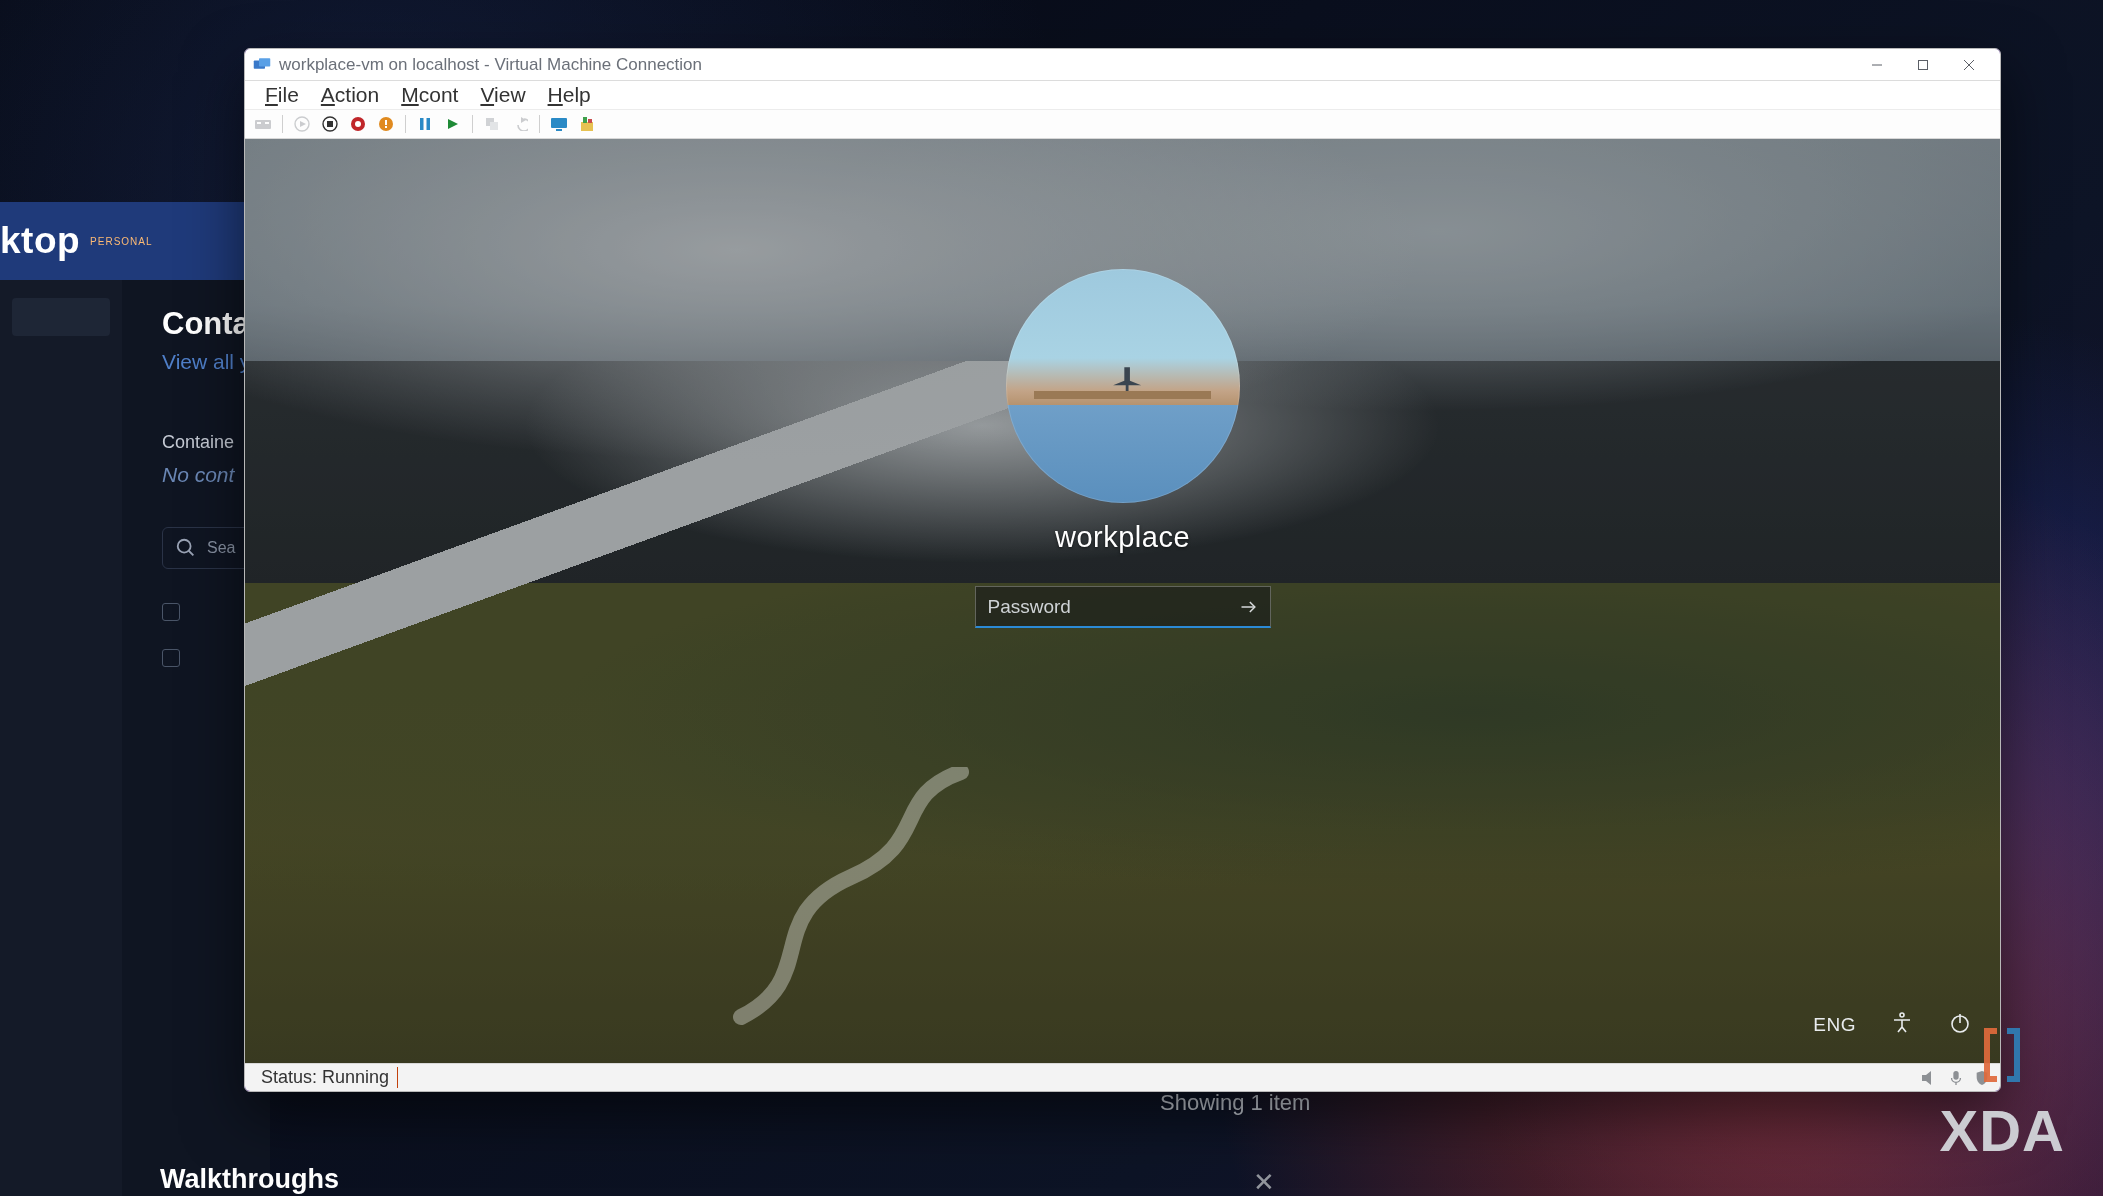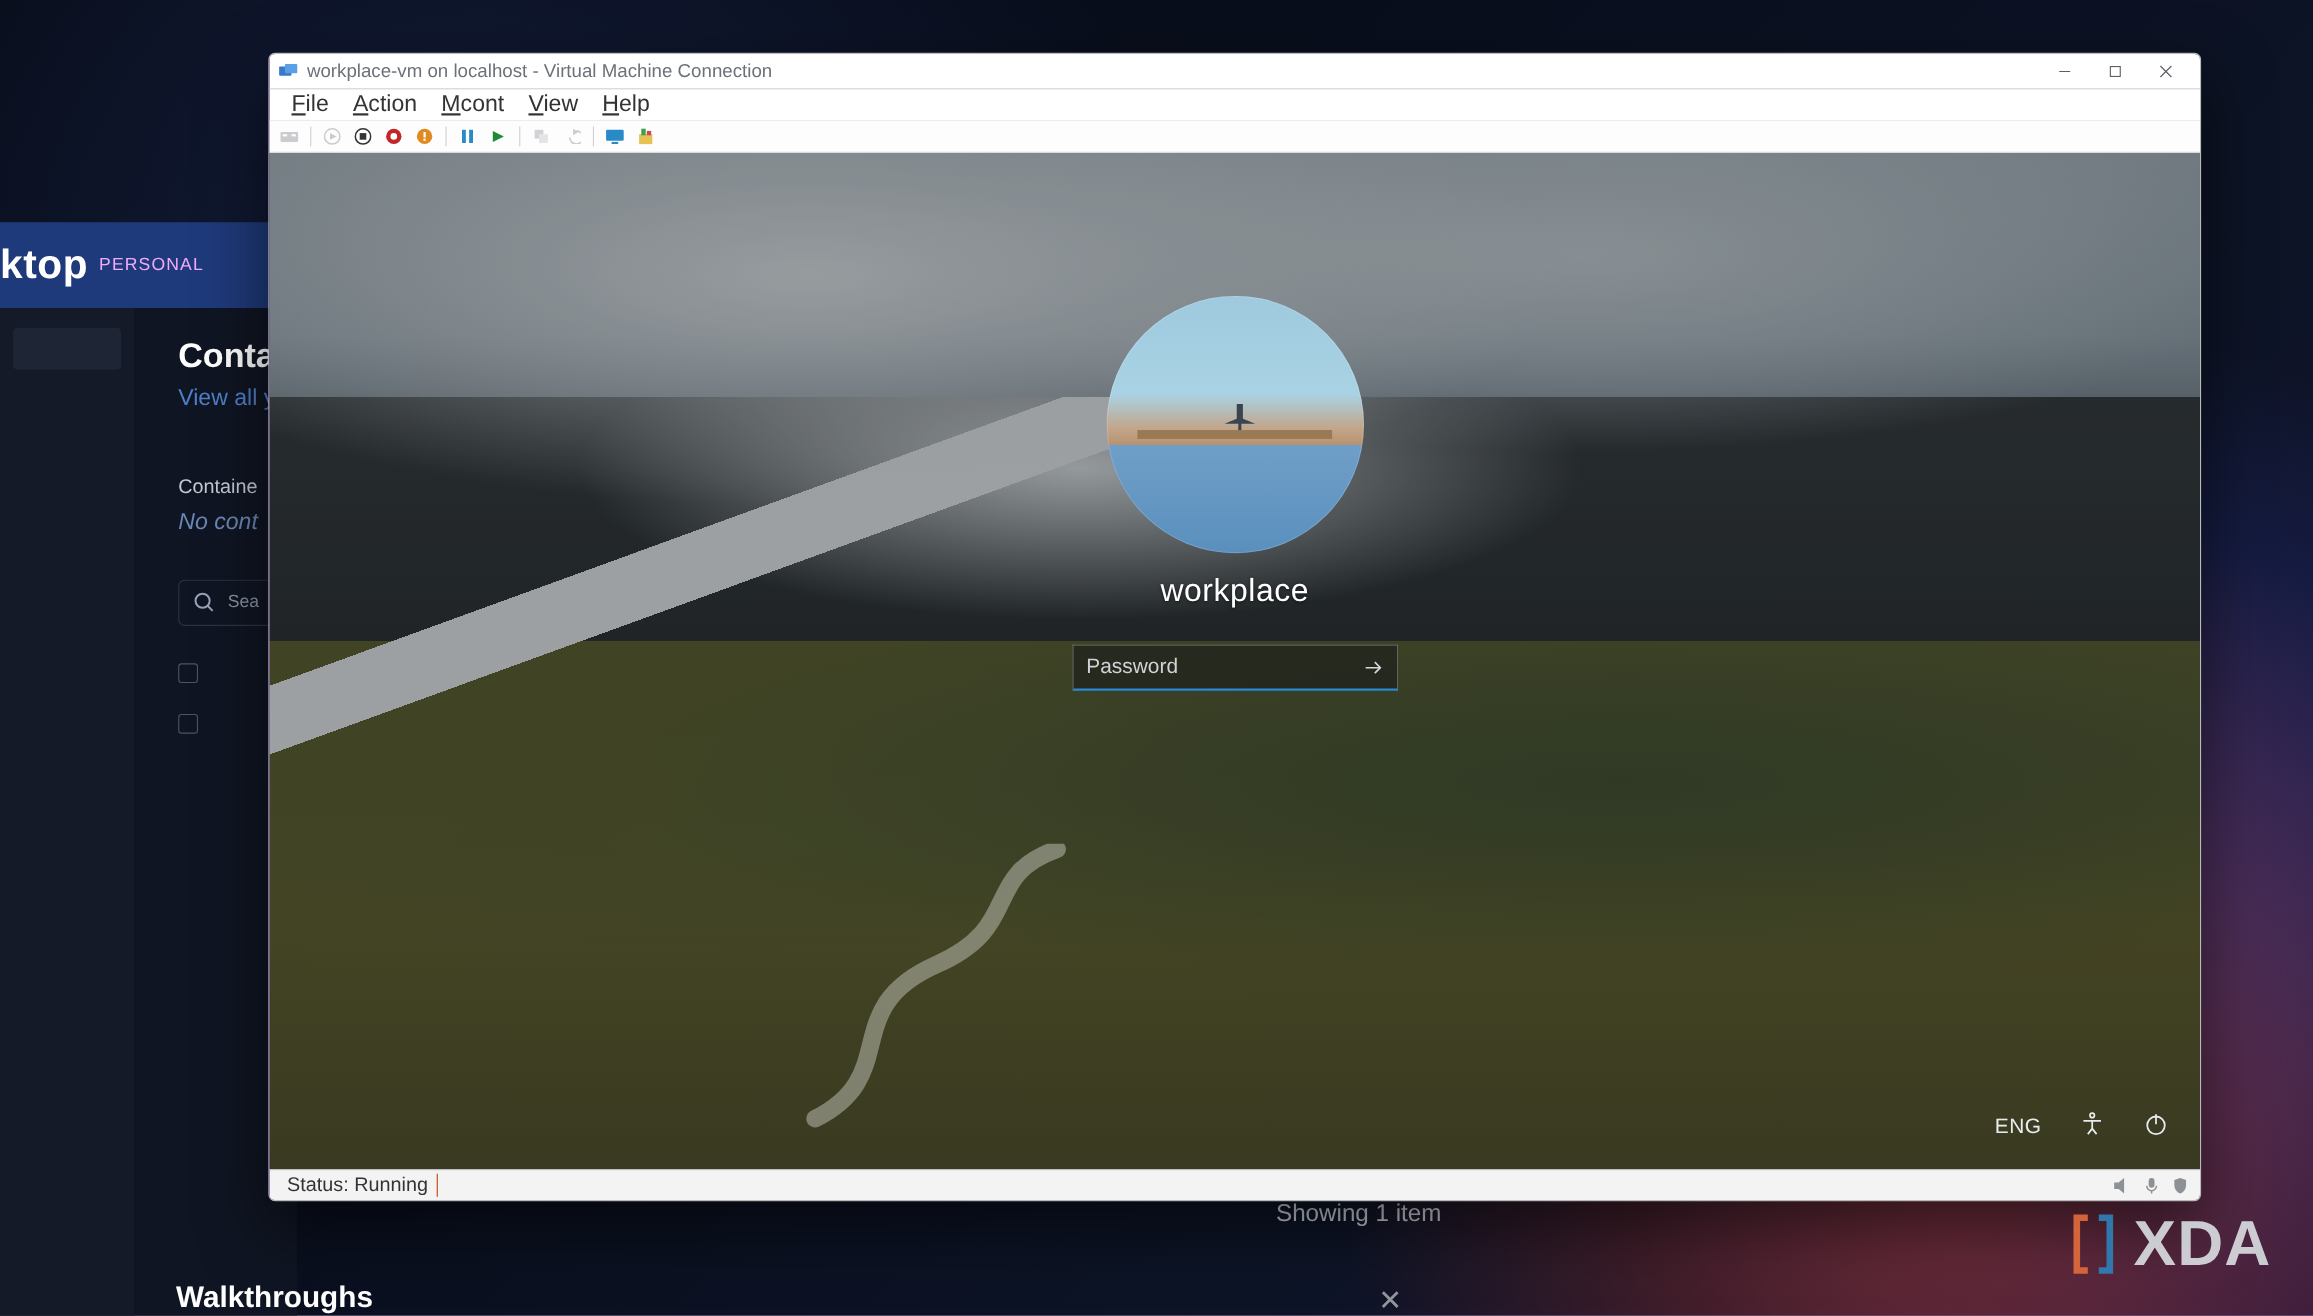--- a/index.html
+++ b/index.html
@@ -15,21 +15,21 @@
   position: relative;
 }
 
 
 .bg-window {
   position: absolute; left: 0; top: 202px; width: 270px; height: 1000px;
   background: #0f1522; color: #c9d2e2;
 }
 .bg-titlebar { height: 78px; background: #1f3a7a; display: flex; align-items: center; padding-left: 0; }
 .bg-titlebar .logo-text { color: #fff; font-size: 37px; font-weight: 700; letter-spacing: .5px; }
-.bg-titlebar .badge { color: #f0abfc; font-size: 16px; margin-left: 10px; letter-spacing: 1px; }
+.bg-titlebar .badge { color: #fdba74; font-size: 10px; margin-left: 10px; letter-spacing: 1px; }
 .bg-sidecol { position: absolute; left: 0; top: 78px; width: 122px; height: 100%; background: #141a28; }
 .bg-sidecol .sel { margin: 18px 12px 0 12px; height: 38px; background: #1e2636; border-radius: 4px; }
 .bg-main { position: absolute; left: 122px; top: 78px; right: 0; padding: 26px 0 0 40px; }
 .bg-h { color: #fff; font-size: 31px; font-weight: 600; }
 .bg-link { color: #4f7fc9; font-size: 21px; margin-top: 8px; }
 .bg-sub { color: #c5cad4; font-size: 18px; margin-top: 58px; font-weight: 500; }
 .bg-msg { color: #6a87b5; font-size: 21px; margin-top: 10px; font-style: italic; }
 .bg-search { margin-top: 40px; height: 42px; border: 1px solid #2a3347; border-radius: 6px; display: flex; align-items: center; padding: 0 12px; color: #8892a3; width: 170px; }
 .bg-search svg { width: 22px; height: 22px; stroke: #9aa3b5; fill: none; stroke-width: 2; margin-right: 10px; }
 .bg-chk { width: 18px; height: 18px; border: 1.5px solid #4a5568; border-radius: 3px; margin-top: 34px; } 
@@ -123,21 +123,21 @@
 .corner .lang { font-size: 19px; letter-spacing: .5px; }
 .corner .corico svg { width: 24px; height: 24px; stroke:#e9ecee; fill:none; stroke-width:1.6; }
 
 
 .statusbar { height: 28px; background: #f3f3f3; border-top: 1px solid #d8d8d8; display:flex; align-items:center; padding: 0 8px; }
 .statusbar .stat { font-size: 18px; color: #333; padding: 0 8px; border-right: 1px solid #c2410c; }
 .statusbar .spacer { flex:1; }
 .statusbar .sbico { width: 20px; height: 16px; margin-left: 6px; opacity: .75; }
 
 
-.watermark { position: absolute; right: 38px; bottom: 32px; display:flex; align-items:center; gap: 14px; opacity:.92; }
+.watermark { position: absolute; right: 38px; bottom: 32px; display:flex; align-items:center; gap: 14px; opacity:.92;flex-direction:column; }
 .watermark .brk { width: 46px; height: 56px; }
 .watermark .xda { font-size: 58px; font-weight: 700; letter-spacing: 1px; color:#d7dbdf; }
 </style>
 </head>
 <body>
 
 <div class="bg-window">
   <div class="bg-titlebar">
     <span class="logo-text">ktop</span>
     <span class="badge">PERSONAL</span>

